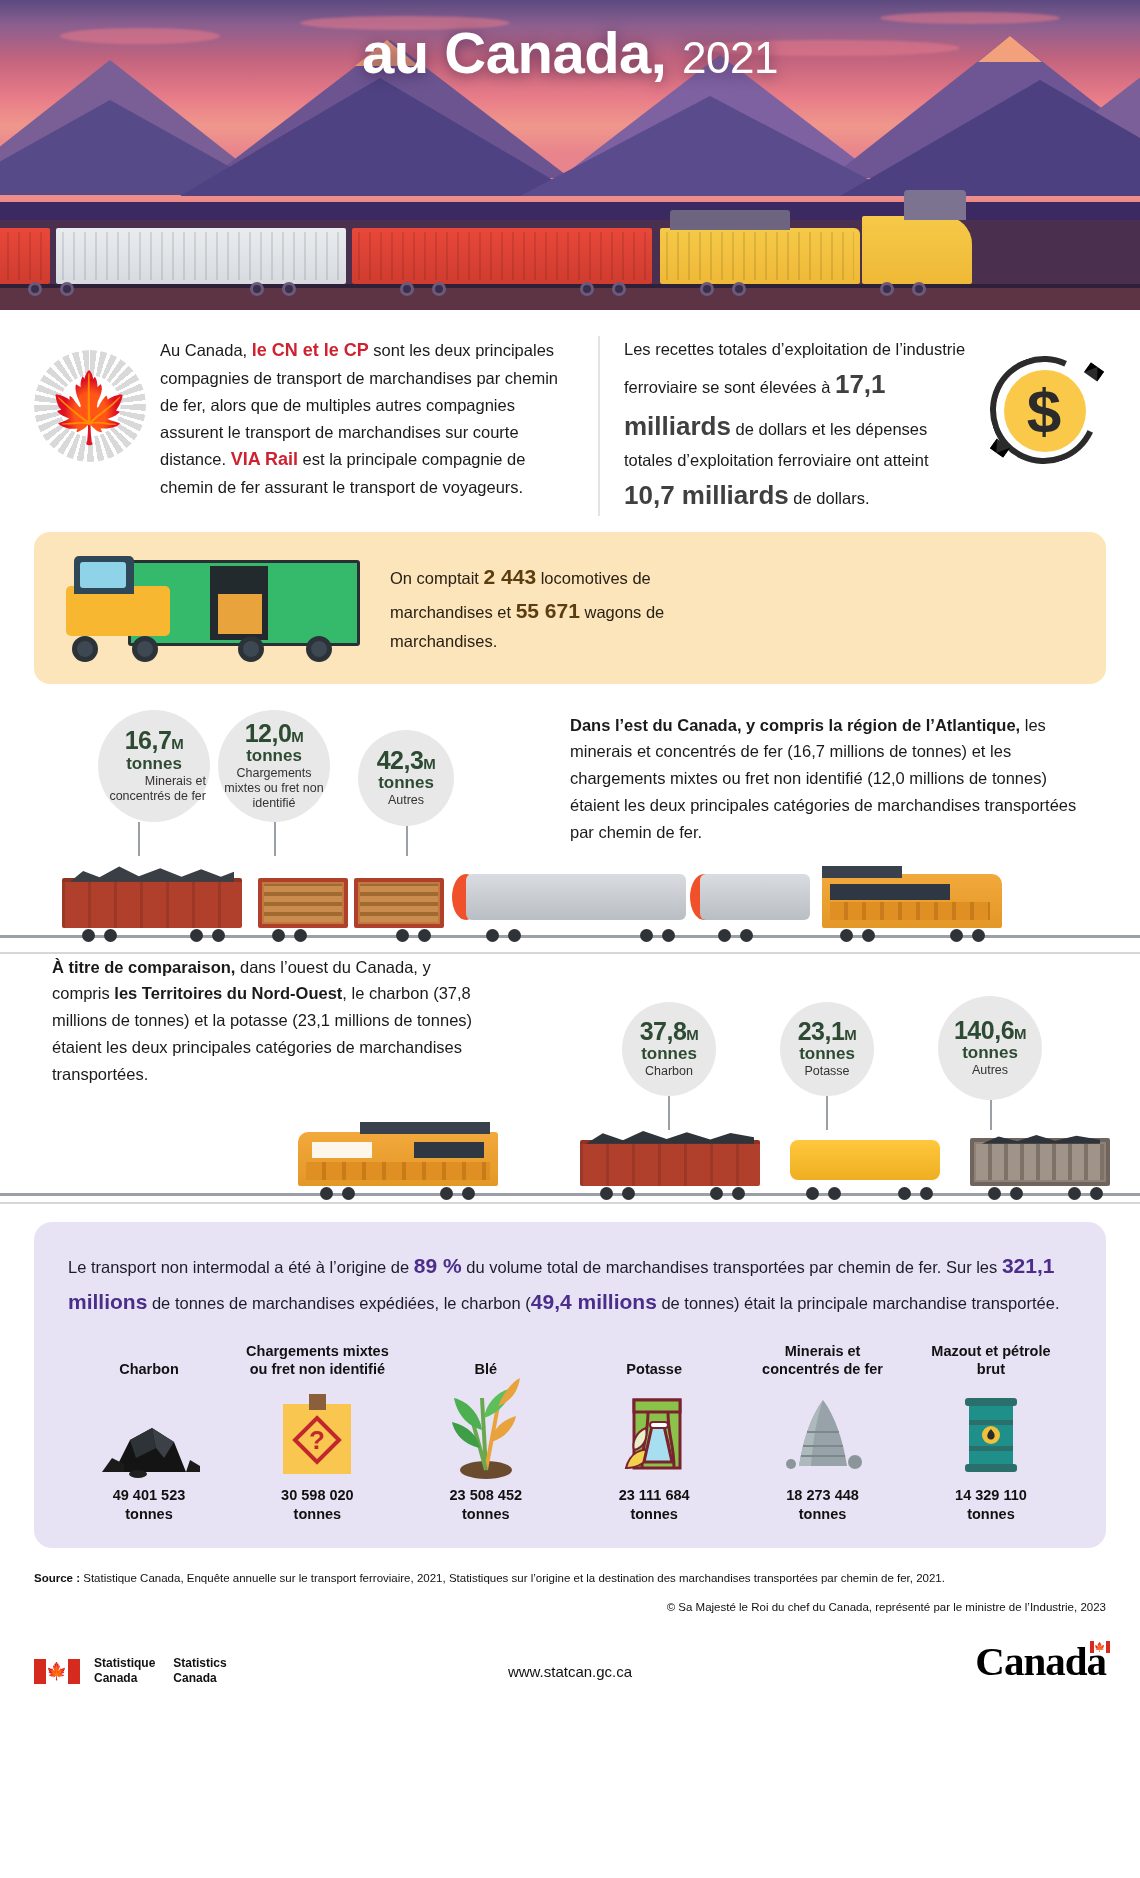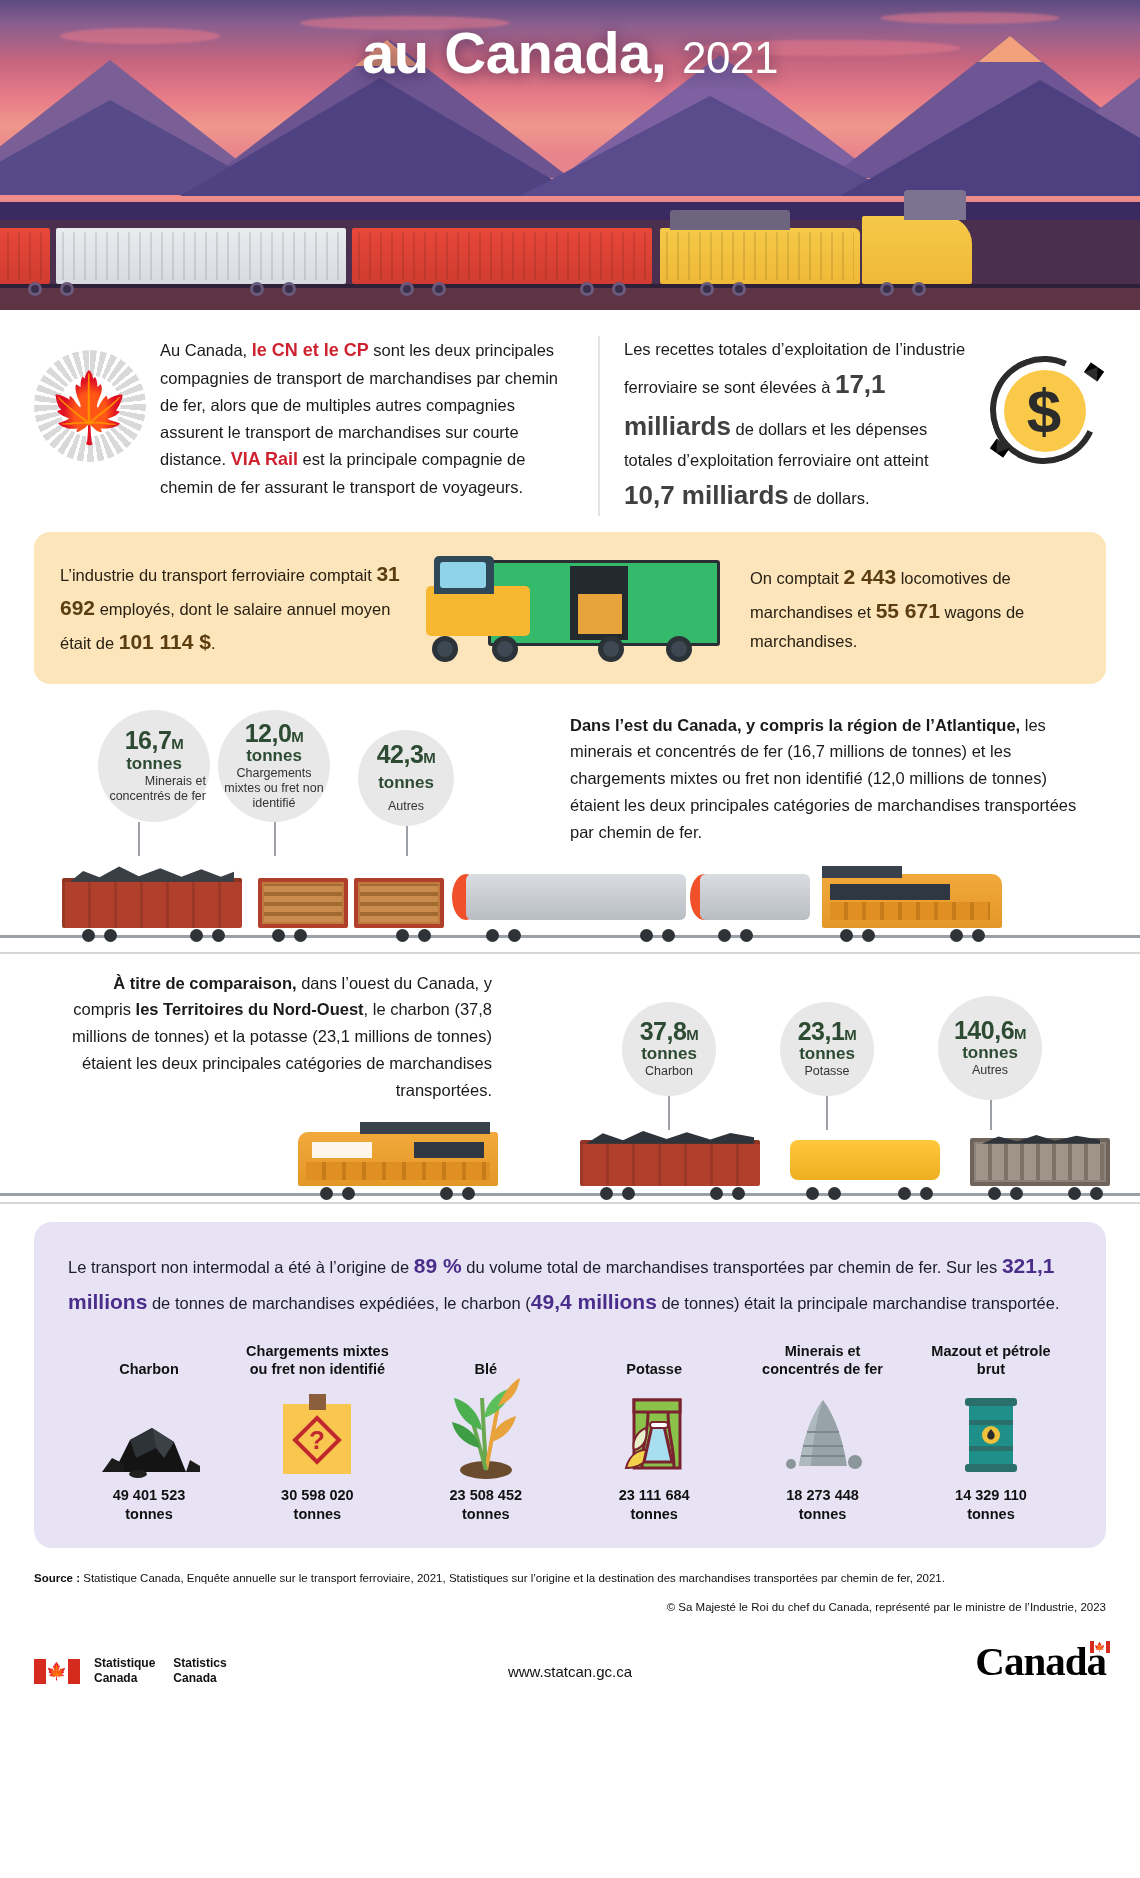--- a/index.html
+++ b/index.html
@@ -234,23 +234,20 @@
       <div class="coin-circle"></div>
       <div class="coin-dollar">$</div>
       <div class="arrow-h" style="left:104px;top:18px;border-width:0 8px 12px 8px;border-bottom-color:#2b2b2b;transform:rotate(35deg);"></div>
       <div class="arrow-h" style="left:10px;top:94px;border-width:12px 8px 0 8px;border-top-color:#2b2b2b;transform:rotate(35deg);"></div>
     </div>
   </div>
 </div>
 
 <div class="cream-wrap">
   <div class="cream">
-    <div class="cream-txt l">
-      <span>L’industrie du transport ferroviaire comptait </span><span class="hl-brown">31 692</span><span> employés, dont le salaire annuel moyen était de </span><span class="hl-brown">101 114 $</span><span>.</span>
-    </div>
 
     <div class="boxcar">
       <div class="boxcar-body"></div>
       <div class="boxcar-door"></div>
       <div class="boxcar-pallet"></div>
       <div class="forklift-body"></div>
       <div class="forklift-cab"></div>
       <div class="forklift-win"></div>
       <div class="fw" style="left:12px;"></div>
       <div class="fw" style="left:72px;"></div>
@@ -277,21 +274,21 @@
   </div>
   <div class="stem" style="left:138px;top:120px;height:34px;"></div>
 
   <div class="bubble" style="left:218px;top:8px;width:112px;height:112px;">
     <div class="bub-num"><span>12,0</span><span class="m">M</span></div>
     <div class="bub-tonnes">tonnes</div>
     <div class="bub-lbl">Chargements mixtes ou fret non identifié</div>
   </div>
   <div class="stem" style="left:274px;top:120px;height:34px;"></div>
 
-  <div class="bubble" style="left:358px;top:28px;width:96px;height:96px;gap:6px;">
+  <div class="bubble" style="left:358px;top:28px;width:96px;height:96px;">
     <div class="bub-num"><span>42,3</span><span class="m">M</span></div>
     <div class="bub-tonnes">tonnes</div>
     <div class="bub-lbl">Autres</div>
   </div>
   <div class="stem" style="left:406px;top:124px;height:30px;"></div>
 
   <div style="position:absolute;left:0;top:152px;width:1140px;height:90px;">
     <div class="rail" style="left:0;bottom:6px;width:1140px;background:#9aa0a6;height:3px;"></div>
 
     <div class="tcar" style="left:62px;bottom:16px;width:180px;height:50px;background:#b0402c;border-top:4px solid #8f3423;">
@@ -334,21 +331,21 @@
     <div class="truck-wheel" style="left:840px;bottom:2px;"></div>
       <div class="truck-wheel" style="left:862px;bottom:2px;"></div>
     <div class="truck-wheel" style="left:950px;bottom:2px;"></div>
       <div class="truck-wheel" style="left:972px;bottom:2px;"></div>
   </div>
   <div class="hr-line" style="top:250px;"></div>
 </div>
 
 <div class="zone" style="height:250px;">
 
-  <div class="para" style="position:absolute;left:52px;top:16px;width:440px;text-align:right;">
+  <div class="para" style="position:absolute;left:52px;top:0;width:440px;">
     <b>À titre de comparaison,</b><span> dans l’ouest du Canada, y compris </span><b>les Territoires du Nord-Ouest</b><span>, le charbon (37,8 millions de tonnes) et la potasse (23,1 millions de tonnes) étaient les deux principales catégories de marchandises transportées.</span>
   </div>
 
   <div class="bubble" style="left:622px;top:48px;width:94px;height:94px;">
     <div class="bub-num"><span>37,8</span><span class="m">M</span></div>
     <div class="bub-tonnes">tonnes</div>
     <div class="bub-lbl">Charbon</div>
   </div>
   <div class="stem" style="left:668px;top:142px;height:34px;"></div>
 

